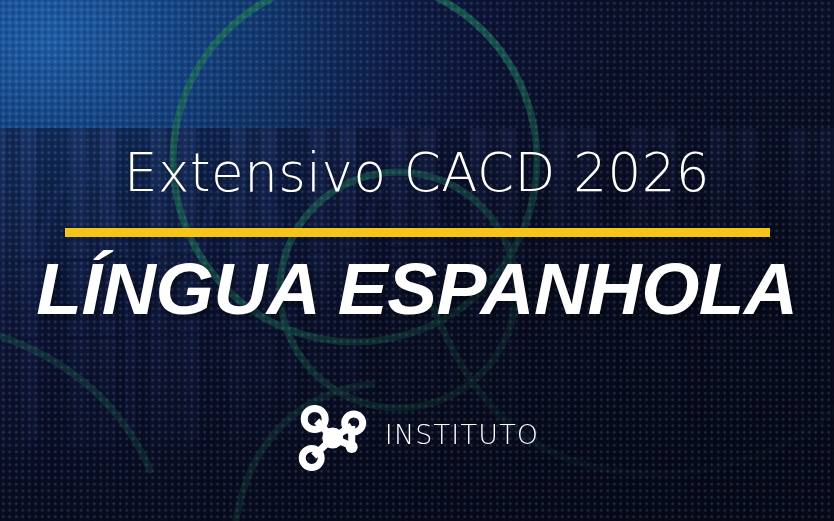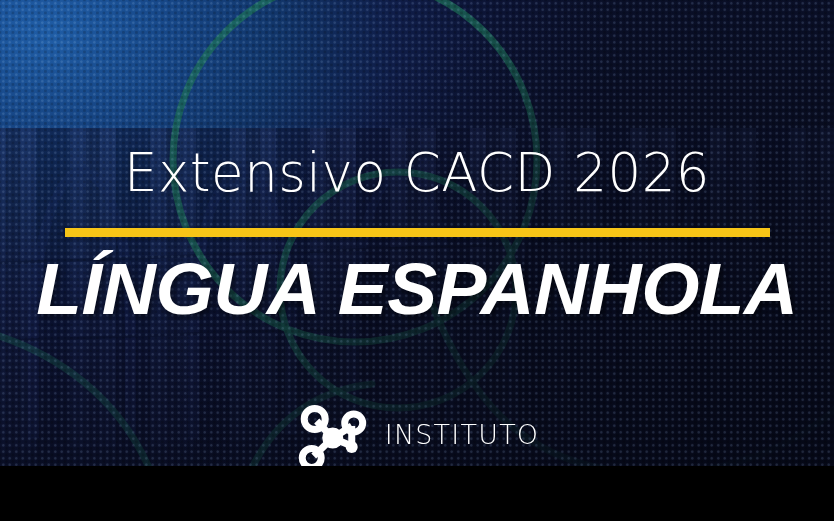--- a/index.html
+++ b/index.html
@@ -4,21 +4,21 @@
 <style>
   html, body {
     margin: 0;
     padding: 0;
     background: #000;
   }
 
   #banner {
     position: relative;
     width: 834px;
-    height: 466px;
+    height: 521px;
     overflow: hidden;
     font-family: "Liberation Sans", sans-serif;
     background: #3b82f6;
   }
 
   
   .bg-base {
     position: absolute;
     inset: 0;
     background:

